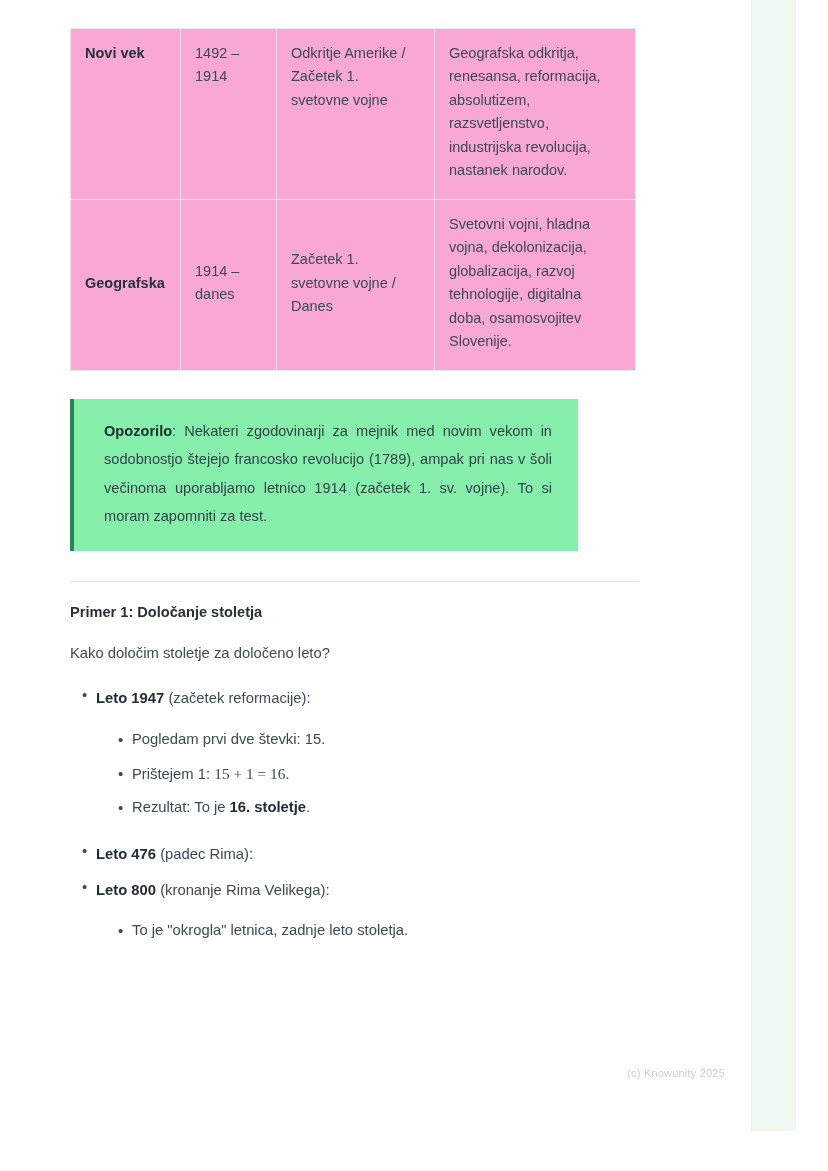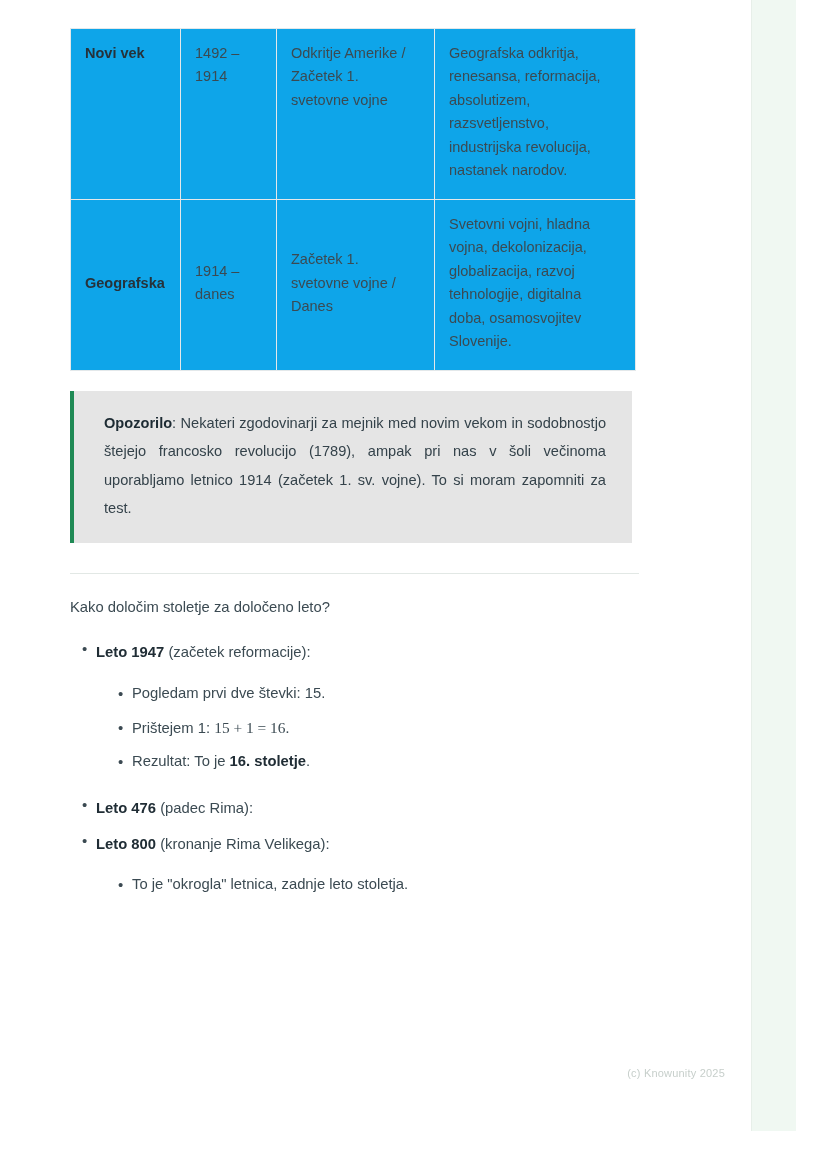--- a/index.html
+++ b/index.html
@@ -51,34 +51,34 @@
     margin-top: 28px;
     table-layout: fixed;
   }
   table.tbl td {
     border: 1px solid #e3e8ea;
     vertical-align: top;
     padding: 13px 14px 16px 14px;
     font-size: 14.5px;
     line-height: 1.62;
     color: #3b4a52;
-    background: #0ea5e9;
+    background: #f9a8d4;
   }
   table.tbl td.c0 { width: 110px; font-weight: bold; color: #26323a; }
   table.tbl td.c1 { width: 96px; }
   table.tbl td.c2 { width: 158px; }
   table.tbl td.c3 { width: 201px; }
   table.tbl tr.r-sodobnost td { vertical-align: middle; }
   table.tbl tr.r-sodobnost td.c3 { vertical-align: top; }
 
   
   .callout {
-    margin-top: 20px;
-    width: 562px;
-    background: #e5e5e5;
+    margin-top: 28px;
+    width: 508px;
+    background: #86efac;
     border-left: 4px solid #1f8a55;
     padding: 18px 26px 20px 30px;
   }
   .callout p {
     margin: 0;
     font-size: 14.6px;
     line-height: 1.95;
     color: #34424a;
     text-align: justify;
   }
@@ -191,20 +191,21 @@
         </tr>
       </tbody>
     </table>
 
     <div class="callout">
       <p><b>Opozorilo</b><span>: Nekateri zgodovinarji za mejnik med novim vekom in sodobnostjo štejejo francosko revolucijo (1789), ampak pri nas v šoli večinoma uporabljamo letnico 1914 (začetek 1. sv. vojne). To si moram zapomniti za test.</span></p>
     </div>
 
     <div class="divider"></div>
 
+    <h3 class="sub">Primer 1: Določanje stoletja</h3>
     <p class="body">Kako določim stoletje za določeno leto?</p>
 
     <ul class="l1">
       <li>
         <span class="txt"><b>Leto 1947</b><span> (začetek reformacije):</span></span>
         <ul class="l2">
           <li><span>Pogledam prvi dve števki: 15.</span></li>
           <li><span>Prištejem 1: </span><span class="math">15 + 1 = 16.</span></li>
           <li><span>Rezultat: To je </span><b>16. stoletje</b><span>.</span></li>
         </ul>

